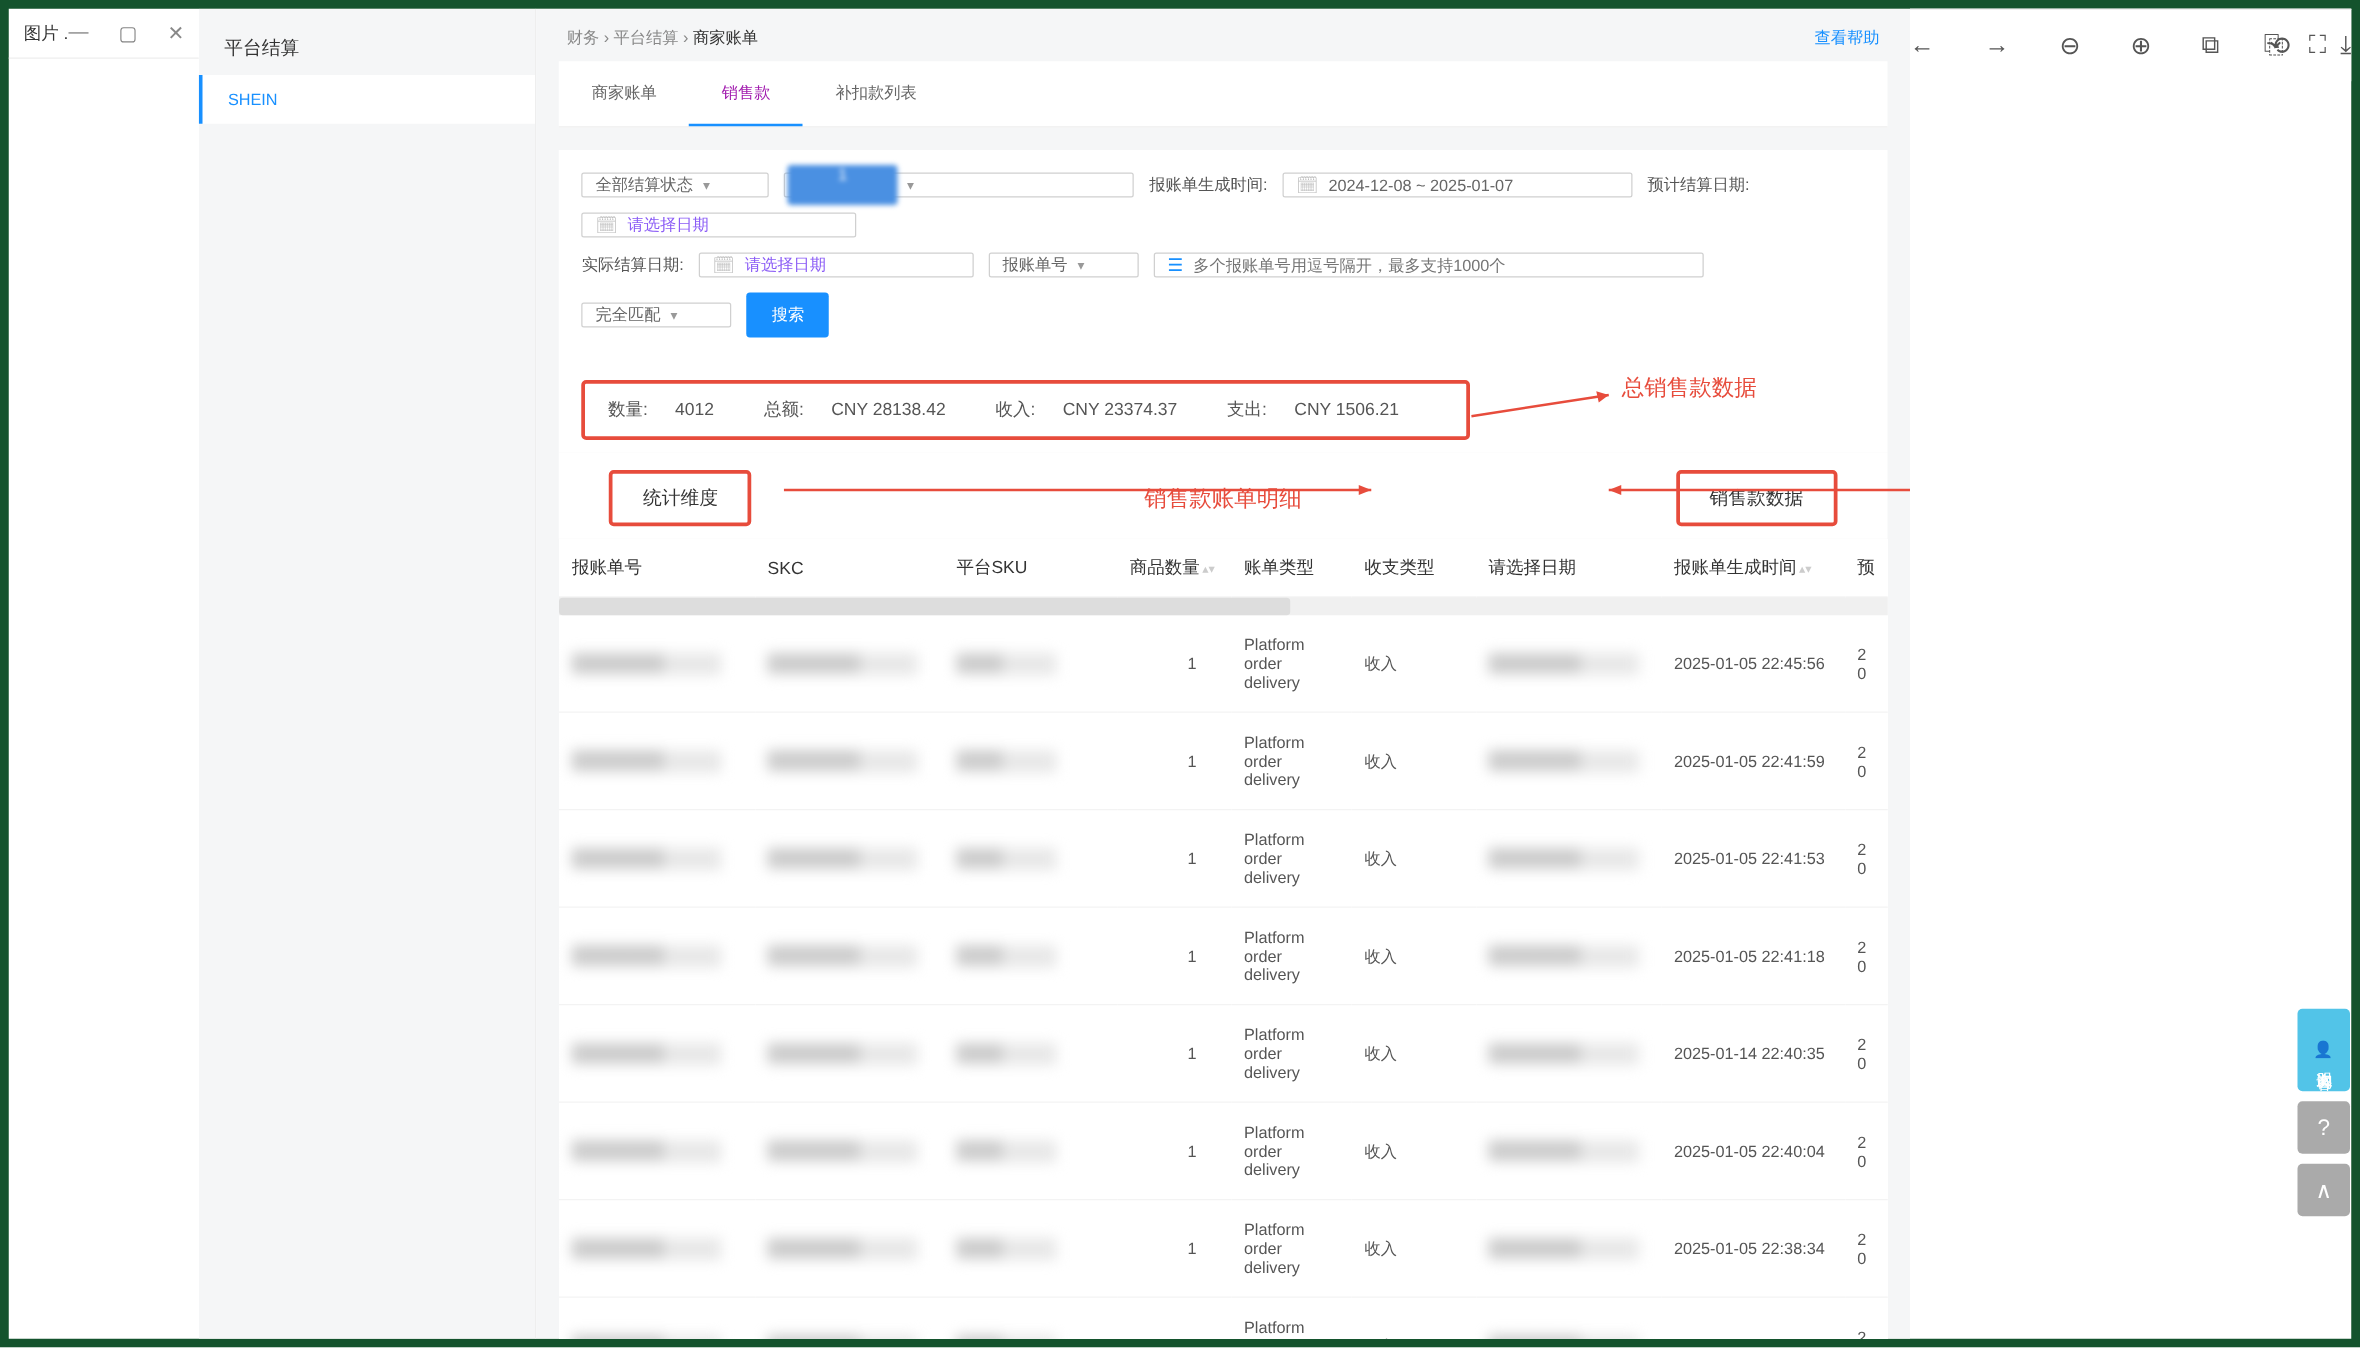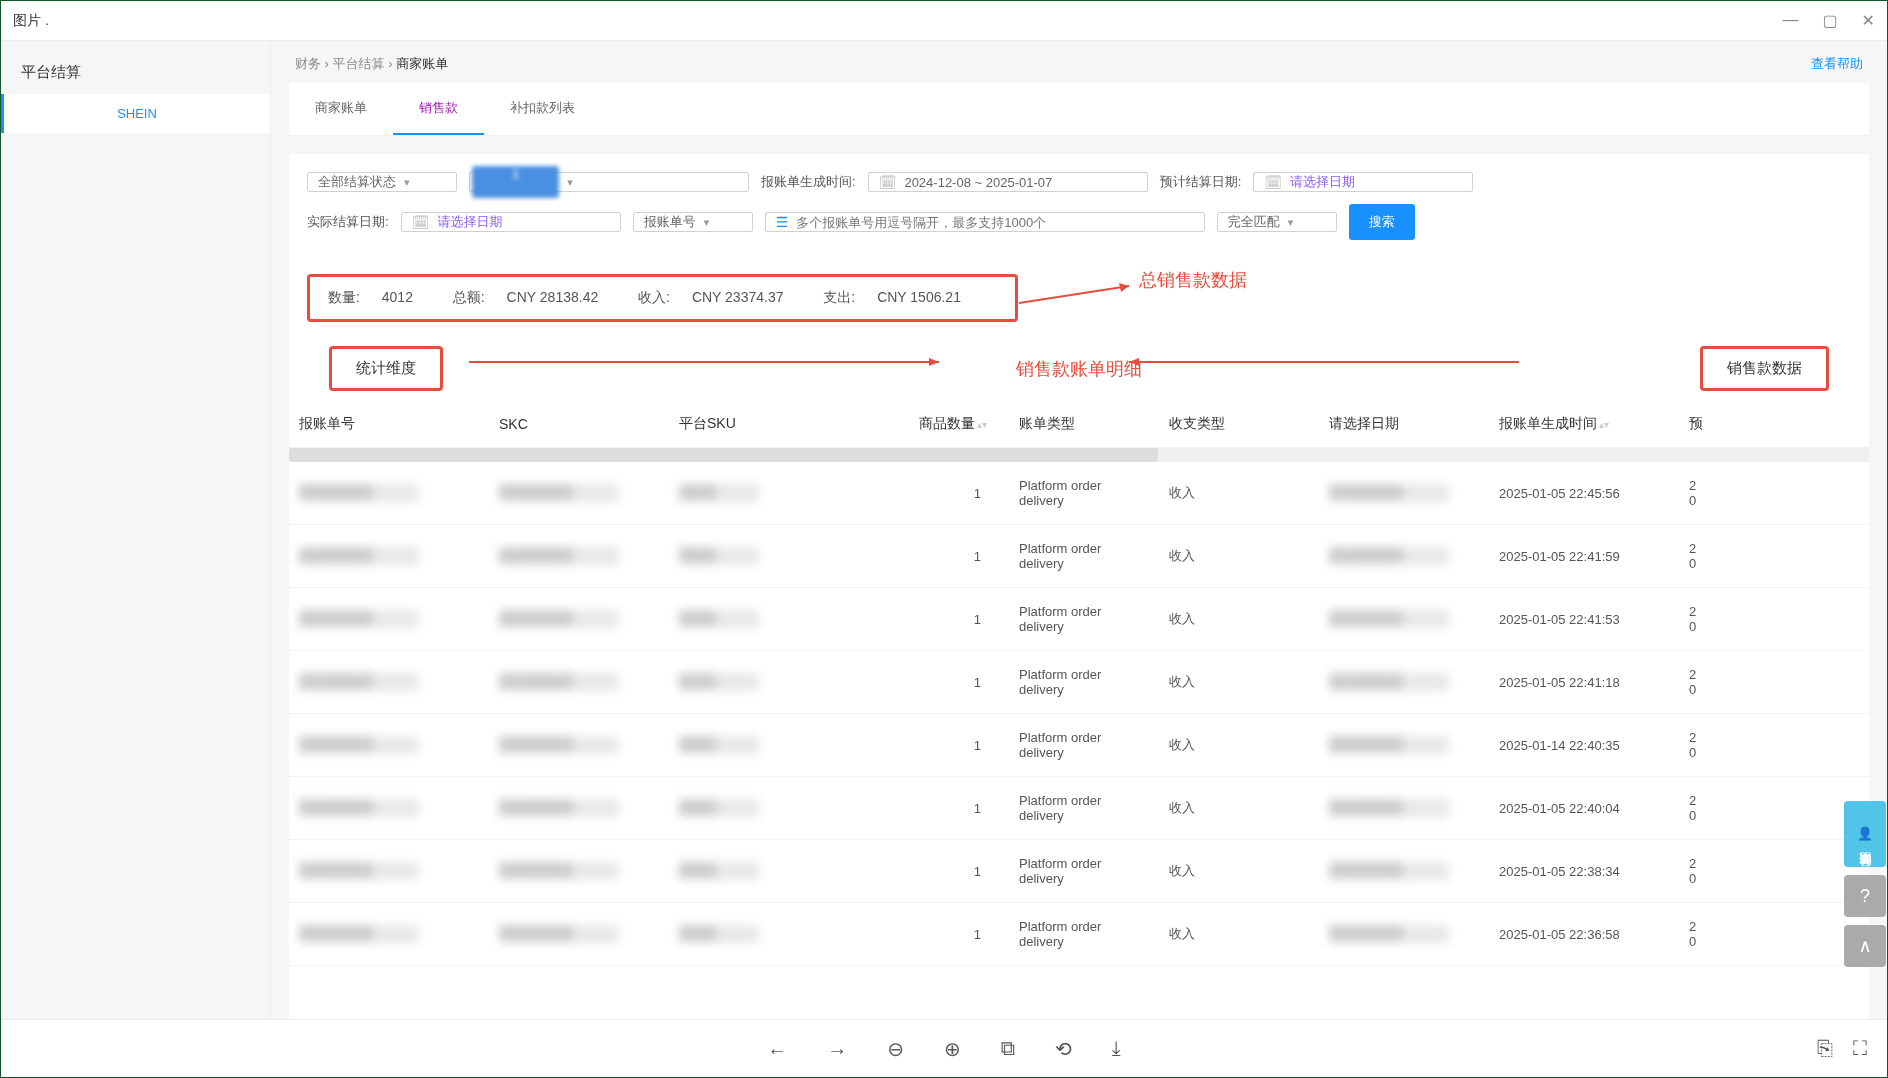--- a/index.html
+++ b/index.html
@@ -1,32 +1,32 @@
 <!DOCTYPE html>
 <html><head>
 <meta charset="utf-8">
 <style>
 * { box-sizing: border-box; margin: 0; padding: 0; }
 body { font-family: "Microsoft YaHei", Arial, sans-serif; font-size: 13px; color: #333; background: #fff; overflow: hidden; }
 
-.window { width: 1888px; height: 1078px; border: 1px solid #14532d; display: flex; flex-direction: column; position: relative; }
+.window { width: 1888px; height: 1078px; border: 7px solid #14532d; display: flex; flex-direction: row; position: relative; }
 
 
 .titlebar { height: 40px; display: flex; align-items: center; padding: 0 12px; border-bottom: 1px solid #eee; }
 .titlebar .title { font-size: 14px; color: #333; }
 .titlebar .win-controls { margin-left: auto; display: flex; gap: 24px; color: #888; font-size: 16px; }
 .titlebar .win-controls span { cursor: pointer; }
 
 
 .main { flex: 1; display: flex; overflow: hidden; }
 
 
 .sidebar { width: 270px; background: #f5f6f7; border-right: 1px solid #eee; padding-top: 10px; }
 .sidebar-title { font-size: 15px; color: #333; padding: 12px 20px; font-weight: 500; }
-.sidebar-item { padding: 12px 20px; color: #1890ff; border-left: 3px solid #1890ff; background: #fff; cursor: pointer; text-align: center; }
+.sidebar-item { padding: 12px 20px; color: #1890ff; border-left: 3px solid #1890ff; background: #fff; cursor: pointer; }
 
 
 .content { flex: 1; display: flex; flex-direction: column; background: #f5f6f7; overflow: hidden; }
 
 
 .breadcrumb-row { display: flex; align-items: center; padding: 14px 24px 10px; }
 .breadcrumb { color: #888; font-size: 13px; }
 .breadcrumb .cur { color: #333; }
 .help-link { margin-left: auto; color: #1890ff; cursor: pointer; }
 

